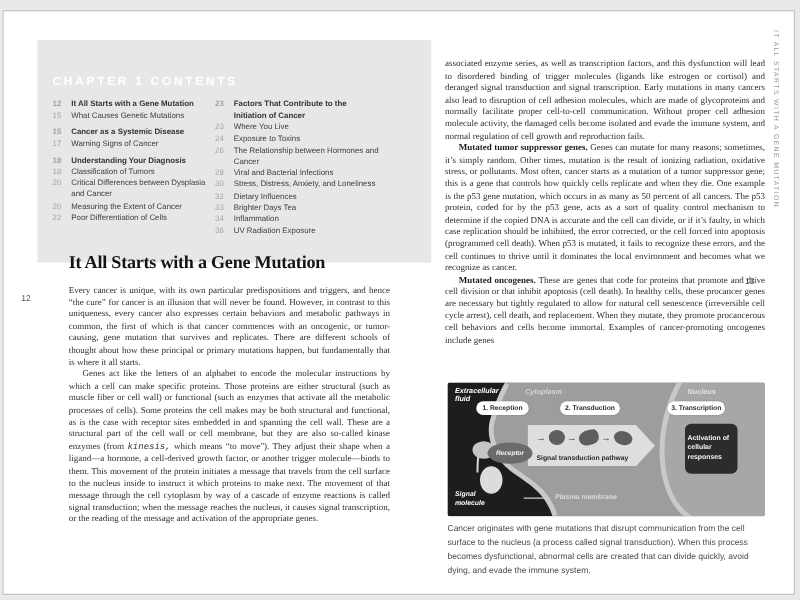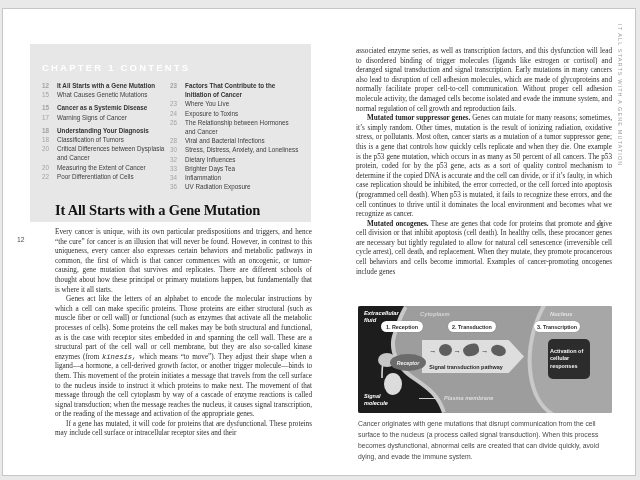--- a/index.html
+++ b/index.html
@@ -2,22 +2,22 @@
 <html><head>
 <meta charset="utf-8">
 <style>
   html,body{margin:0;padding:0;background:#e9e9e9;}
   .screen{position:relative;width:640px;height:480px;background:#e9e9e9;overflow:hidden;
           font-family:"Liberation Sans",sans-serif;}
   .sheet{position:absolute;left:2px;top:8px;width:634px;height:468px;background:#ffffff;
          border:1px solid #c6c6c6;box-sizing:border-box;}
 
   
-  .toc-box{position:absolute;left:30px;top:32px;width:281px;height:178px;background:#e7e7e7;
-           padding:18px 12px;box-sizing:border-box;margin-top:12px;}
+  .toc-box{position:absolute;left:30px;top:32px;width:315px;height:178px;background:#e7e7e7;
+           padding:28px 12px;box-sizing:border-box;}
   .toc-header{font-size:9.5px;font-weight:bold;letter-spacing:2.2px;color:#ffffff;}
   .toc-cols{display:flex;margin-top:8px;}
   .toc-col{width:126px;}
   .toc-col.second{width:131px;margin-left:4px;}
   .toc-entry{display:flex;font-size:6.3px;line-height:9.2px;}
   .toc-entry .n{width:15px;flex:none;color:#a2a2a2;}
   .toc-entry .t{flex:1;color:#3d3d3d;}
   .toc-entry.bold .t{font-weight:bold;color:#343434;}
   .toc-entry.bold .n{font-weight:bold;}
   .toc-entry.gap{margin-top:4px;}
@@ -173,21 +173,20 @@
     </div>
   </div>
 
   <div class="page-num pn-left">12</div>
   <div class="page-num pn-right">13</div>
 
   <div class="left-text bodytext">
     <h1>It All Starts with a Gene Mutation</h1>
     <p>Every cancer is unique, with its own particular predispositions and triggers, and hence “the cure” for cancer is an illusion that will never be found. However, in contrast to this uniqueness, every cancer also expresses certain behaviors and metabolic pathways in common, the first of which is that cancer commences with an oncogenic, or tumor-causing, gene mutation that survives and replicates. There are different schools of thought about how these principal or primary mutations happen, but fundamentally that is where it all starts.</p>
     <p class="indent"><span>Genes act like the letters of an alphabet to encode the molecular instructions by which a cell can make specific proteins. Those proteins are either structural (such as muscle fiber or cell wall) or functional (such as enzymes that activate all the metabolic processes of cells). Some proteins the cell makes may be both structural and functional, as is the case with receptor sites embedded in and spanning the cell wall. These are a structural part of the cell wall or cell membrane, but they are also so-called kinase enzymes (from </span><em>kinesis,</em><span> which means “to move”). They adjust their shape when a ligand—a hormone, a cell-derived growth factor, or another trigger molecule—binds to them. This movement of the protein initiates a message that travels from the cell surface to the nucleus inside to instruct it which proteins to make next. The movement of that message through the cell cytoplasm by way of a cascade of enzyme reactions is called signal transduction; when the message reaches the nucleus, it causes signal transcription, or the reading of the message and activation of the appropriate genes.</span></p>
-    <p class="indent">If a gene has mutated, it will code for proteins that are dysfunctional. These proteins may include cell surface or intracellular receptor sites and their</p>
   </div>
 
   <div class="right-text bodytext">
     <p>associated enzyme series, as well as transcription factors, and this dysfunction will lead to disordered binding of trigger molecules (ligands like estrogen or cortisol) and deranged signal transduction and signal transcription. Early mutations in many cancers also lead to disruption of cell adhesion molecules, which are made of glycoproteins and normally facilitate proper cell-to-cell communication. Without proper cell adhesion molecule activity, the damaged cells become isolated and evade the immune system, and normal regulation of cell growth and reproduction fails.</p>
     <p class="indent"><b>Mutated tumor suppressor genes.</b><span> Genes can mutate for many reasons; sometimes, it’s simply random. Other times, mutation is the result of ionizing radiation, oxidative stress, or pollutants. Most often, cancer starts as a mutation of a tumor suppressor gene; this is a gene that controls how quickly cells replicate and when they die. One example is the p53 gene mutation, which occurs in as many as 50 percent of all cancers. The p53 protein, coded for by the p53 gene, acts as a sort of quality control mechanism to determine if the copied DNA is accurate and the cell can divide, or if it’s faulty, in which case replication should be inhibited, the error corrected, or the cell forced into apoptosis (programmed cell death). When p53 is mutated, it fails to recognize these errors, and the cell continues to thrive until it dominates the local environment and becomes what we recognize as cancer.</span></p>
     <p class="indent"><b>Mutated oncogenes.</b><span> These are genes that code for proteins that promote and drive cell division or that inhibit apoptosis (cell death). In healthy cells, these procancer genes are necessary but tightly regulated to allow for natural cell senescence (irreversible cell cycle arrest), cell death, and replacement. When they mutate, they promote procancerous cell behaviors and cells become immortal. Examples of cancer-promoting oncogenes include genes</span></p>
   </div>
 
   <div class="diagram">
     <svg width="254" height="107" viewBox="0 0 254 107">

